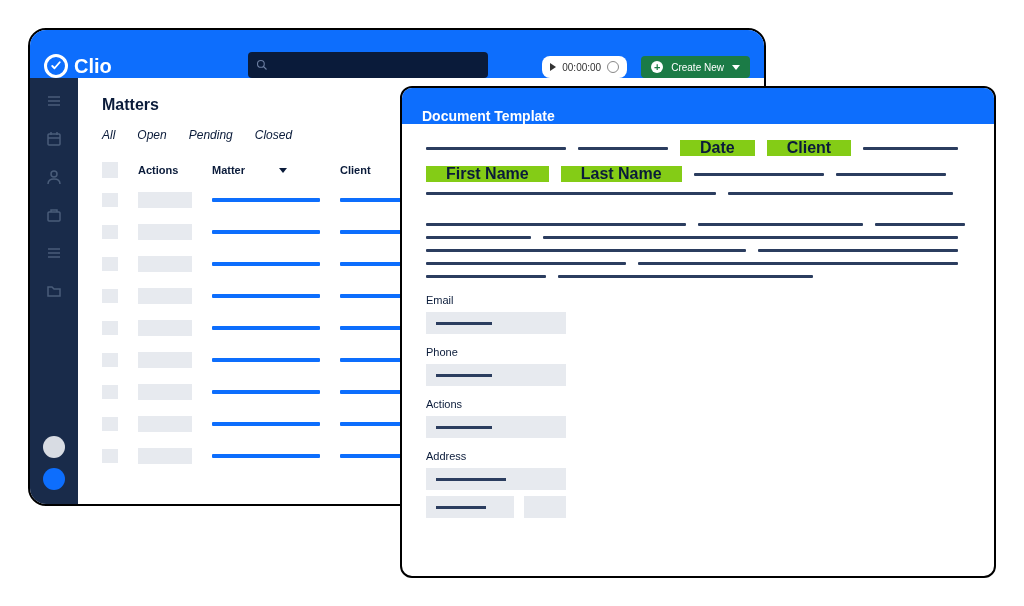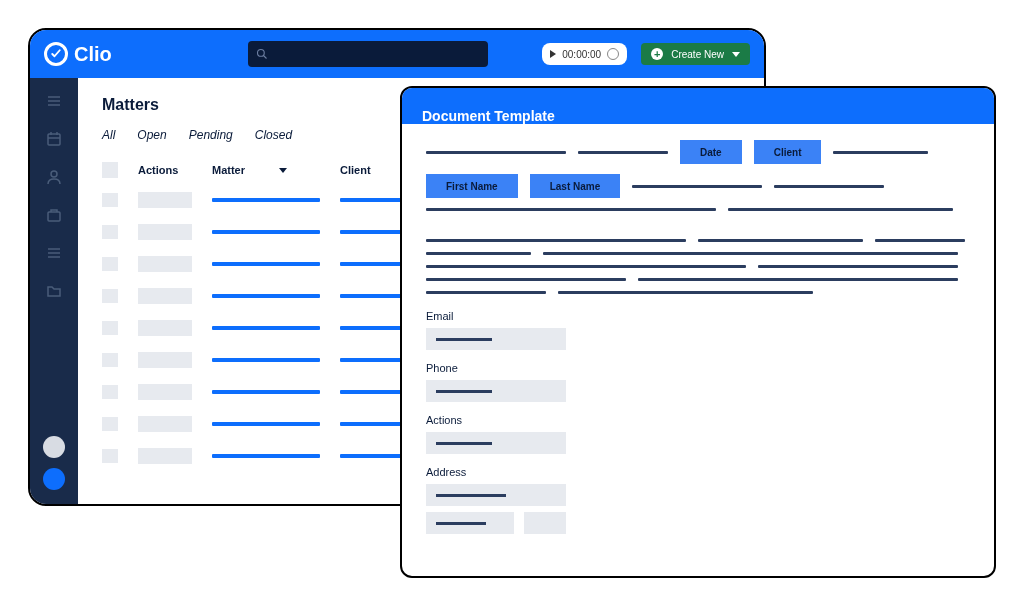--- a/index.html
+++ b/index.html
@@ -12,22 +12,22 @@
     width: 738px; height: 478px;
     border: 2px solid #000;
     border-radius: 18px;
     overflow: hidden;
     background: #fff;
   }
   .app-header {
     height: 48px;
     background: #0d6efd;
     display: flex;
-    align-items: center;
-    padding: 16px 14px;
+    align-items: flex-end;
+    padding: 0 14px;
     gap: 14px;
   }
   .logo { display: flex; align-items: center; gap: 6px; color: #fff; font-weight: 700; font-size: 20px; }
   .logo-icon {
     width: 24px; height: 24px; border: 3px solid #fff; border-radius: 50%;
     display: flex; align-items: center; justify-content: center;
   }
   .logo-icon svg { width: 12px; height: 12px; }
   .header-spacer { flex: 1; }
   .search-box {
@@ -98,21 +98,21 @@
     height: 36px; background: #0d6efd; color: #fff; font-weight: 600; font-size: 14px;
     display: flex; align-items: flex-end; padding: 0 20px;
   }
   .modal-body { flex: 1; padding: 16px 24px 20px; overflow: hidden; }
   .modal-title2 { font-size: 15px; font-weight: 600; color: #0a1b3a; margin-bottom: 18px; }
 
   .doc-lines { display: flex; flex-direction: column; gap: 10px; margin-bottom: 16px; }
   .doc-row { display: flex; align-items: center; gap: 12px; flex-wrap: wrap; }
   .seg { height: 3px; background: #2b3d5f; border-radius: 1px; }
   .field-btn {
-    height: 24px; background: #3b82f6; color: #0a1b3a; font-size: 10px; font-weight: 600;
+    height: 16px; background: #84cc16; color: #0a1b3a; font-size: 16px; font-weight: 600;
     display: flex; align-items: center; justify-content: center; padding: 0 20px;
   }
 
   .form-group { margin-bottom: 12px; }
   .form-label { font-size: 11px; font-weight: 400; color: #0a1b3a; margin-bottom: 6px; display: block; }
   .form-input {
     width: 140px; height: 22px; background: #e7eaef; display: flex; align-items: center; padding: 0 10px;
   }
   .form-input .v { width: 56px; height: 3px; background: #2b3d5f; }
   .addr-row { display: flex; gap: 10px; margin-bottom: 6px; }

